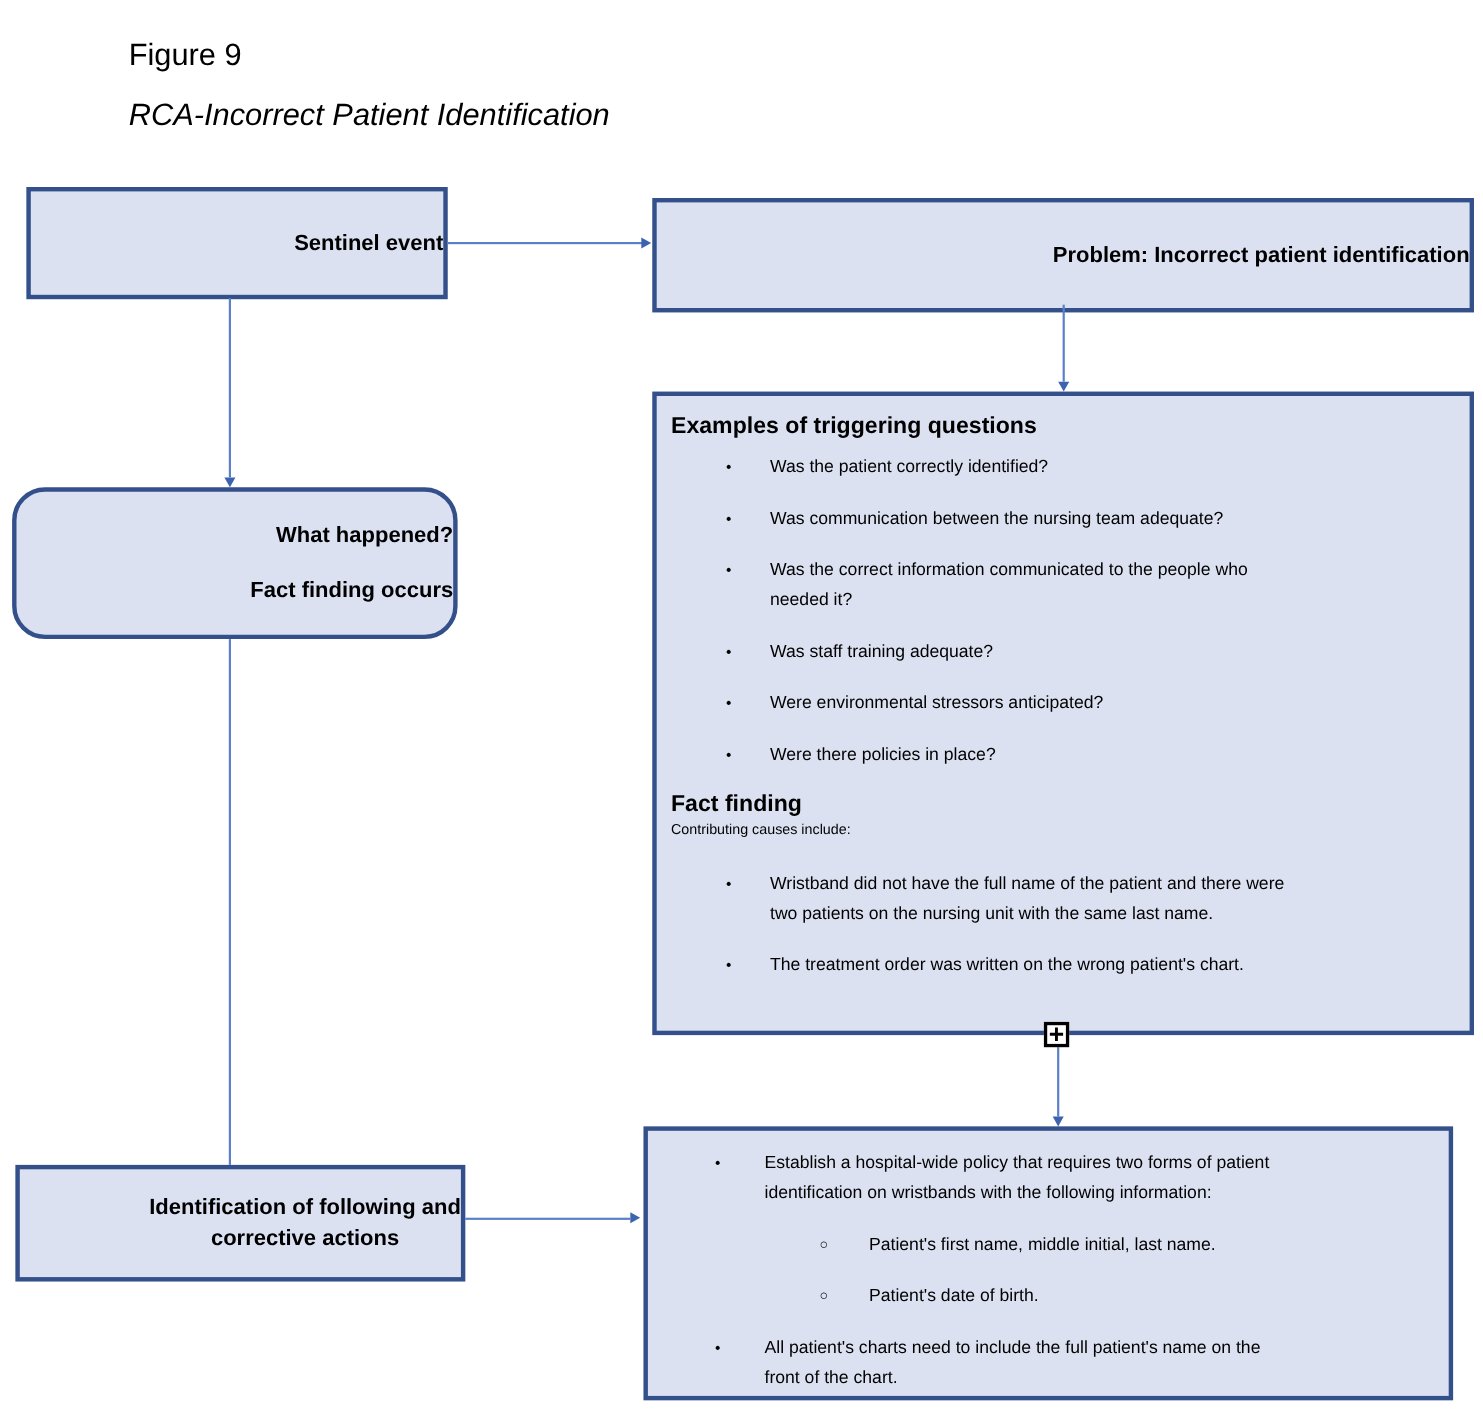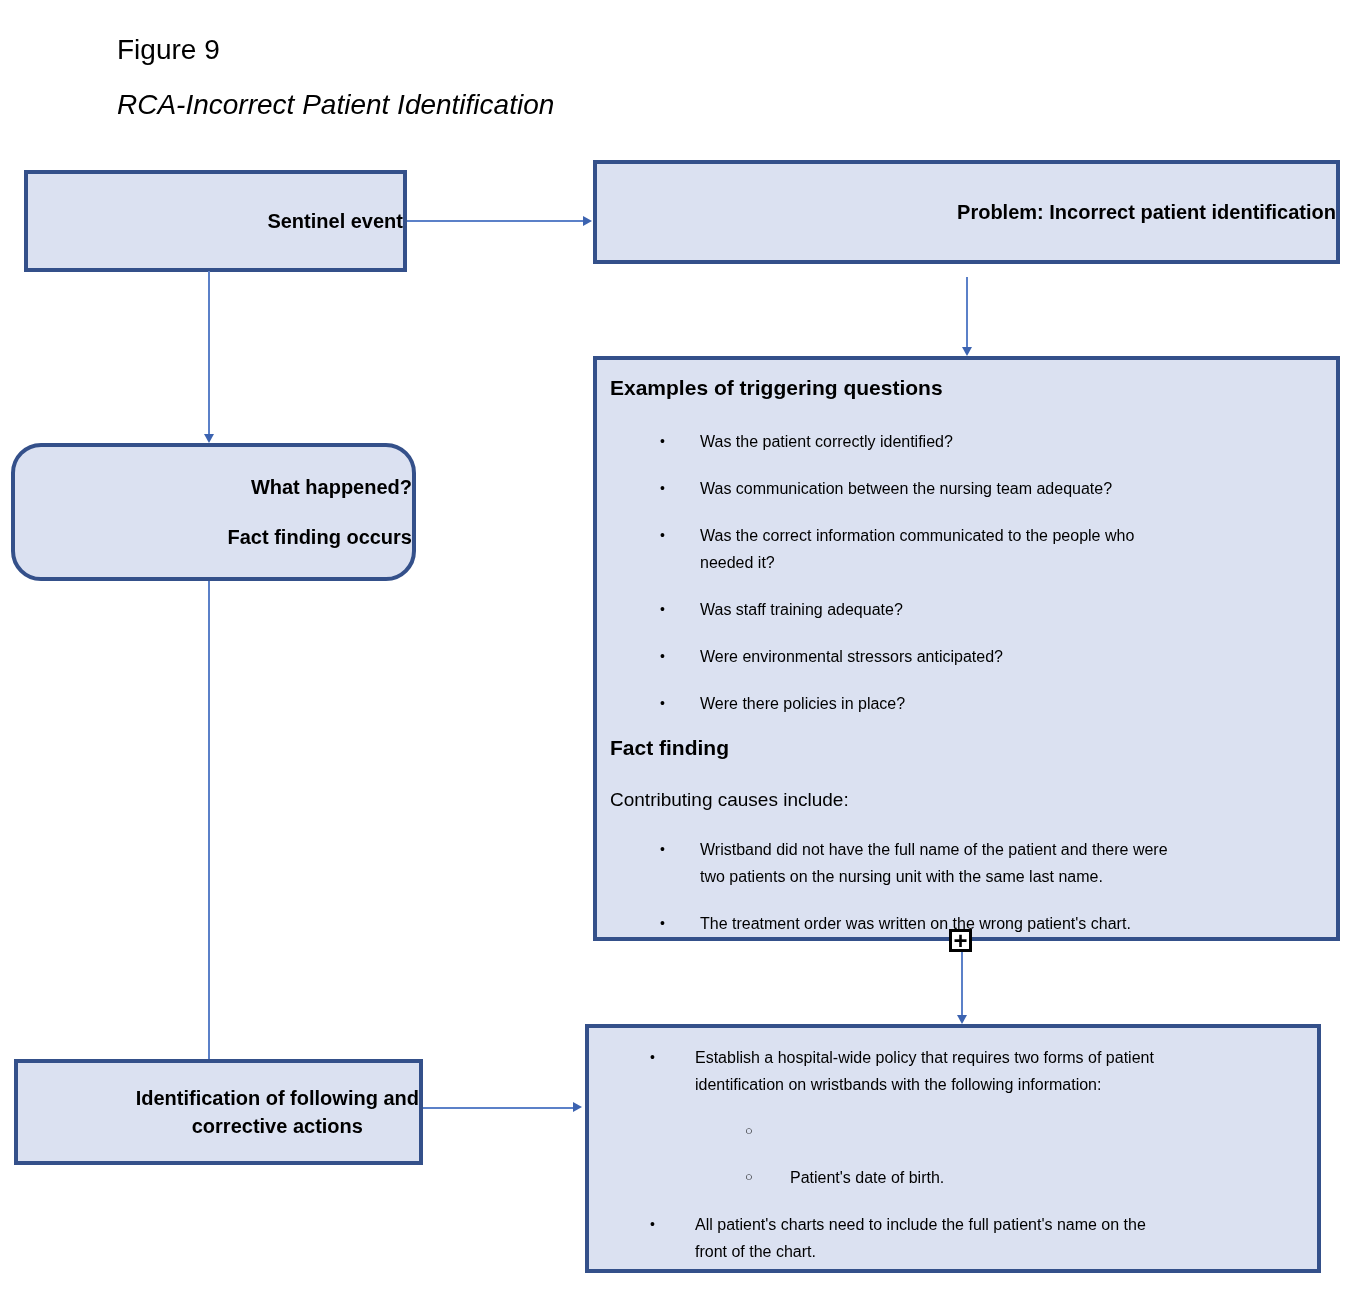--- a/index.html
+++ b/index.html
@@ -10,32 +10,32 @@
 
   .fig-label { position:absolute; left:117px; top:34px; font-size:28px; font-weight:normal;text-align:right; }
   .fig-title { position:absolute; left:117px; top:89px; font-size:28px; font-style:italic; }
 
   .box { position:absolute; background:#dbe1f1; border:4px solid #34508a; }
   .box.center { display:flex; flex-direction:column; align-items:flex-end; justify-content:center; text-align:center; }
   .box-label { font-size:20px; font-weight:bold; line-height:28px; }
   .prewrap { white-space:pre-line; }
 
   #box-sentinel  { left:24px;  top:170px;  width:383px; height:102px; }
-  #box-problem   { left:593px; top:160px;  width:747px; height:104px; }
+  #box-problem   { left:593px; top:180px;  width:747px; height:104px; }
   #box-what      { left:11px;  top:443px;  width:405px; height:138px;border-radius:30px; }
   #box-solutions { left:14px;  top:1059px; width:409px; height:106px; }
   #box-examples  { left:593px; top:356px;  width:747px; height:585px; padding:16px 20px 0 13px; }
   #box-actions   { left:585px; top:1024px; width:736px; height:249px; padding:16px 18px 0 0; }
 
   #box-what .box-label.first { margin-bottom:22px; }
 
   .section-heading { font-size:21px; font-weight:bold; line-height:24px; }
-  #box-examples .section-heading.top { margin-bottom:28px; }
+  #box-examples .section-heading.top { margin-bottom:11px; }
   #box-examples .section-heading.fact { margin-top:19px; }
-  .intro { font-size:19px; line-height:22px; margin-top:29px; }
+  .intro { font-size:13px; line-height:22px; }
 
   ul.blist { list-style:none; }
   .q-list { margin-left:50px; }
   .c-list { margin-left:50px; margin-top:25px; }
   .a-list { margin-left:61px; }
   .s-list { margin-left:95px; }
   li.bli { display:flex; margin-bottom:20px; }
   li.bli:last-child { margin-bottom:0; }
   .a-list > li { margin-bottom:20px; }
   .marker { flex:0 0 40px; width:40px; font-size:14px; line-height:26px; }
@@ -141,20 +141,21 @@
     <ul class="blist a-list">
       <li class="bli">
         <span class="marker">•</span>
         <span class="bli-text">Establish a hospital-wide policy that requires two forms of patient
 identification on wristbands with the following information:</span>
       </li>
       <li>
         <ul class="blist s-list">
           <li class="bli">
             <span class="marker circle">○</span>
+            <span class="bli-text">Patient's first name, middle initial, last name.</span>
           </li>
           <li class="bli">
             <span class="marker circle">○</span>
             <span class="bli-text">Patient's date of birth.</span>
           </li>
         </ul>
       </li>
       <li class="bli">
         <span class="marker">•</span>
         <span class="bli-text">All patient's charts need to include the full patient's name on the

